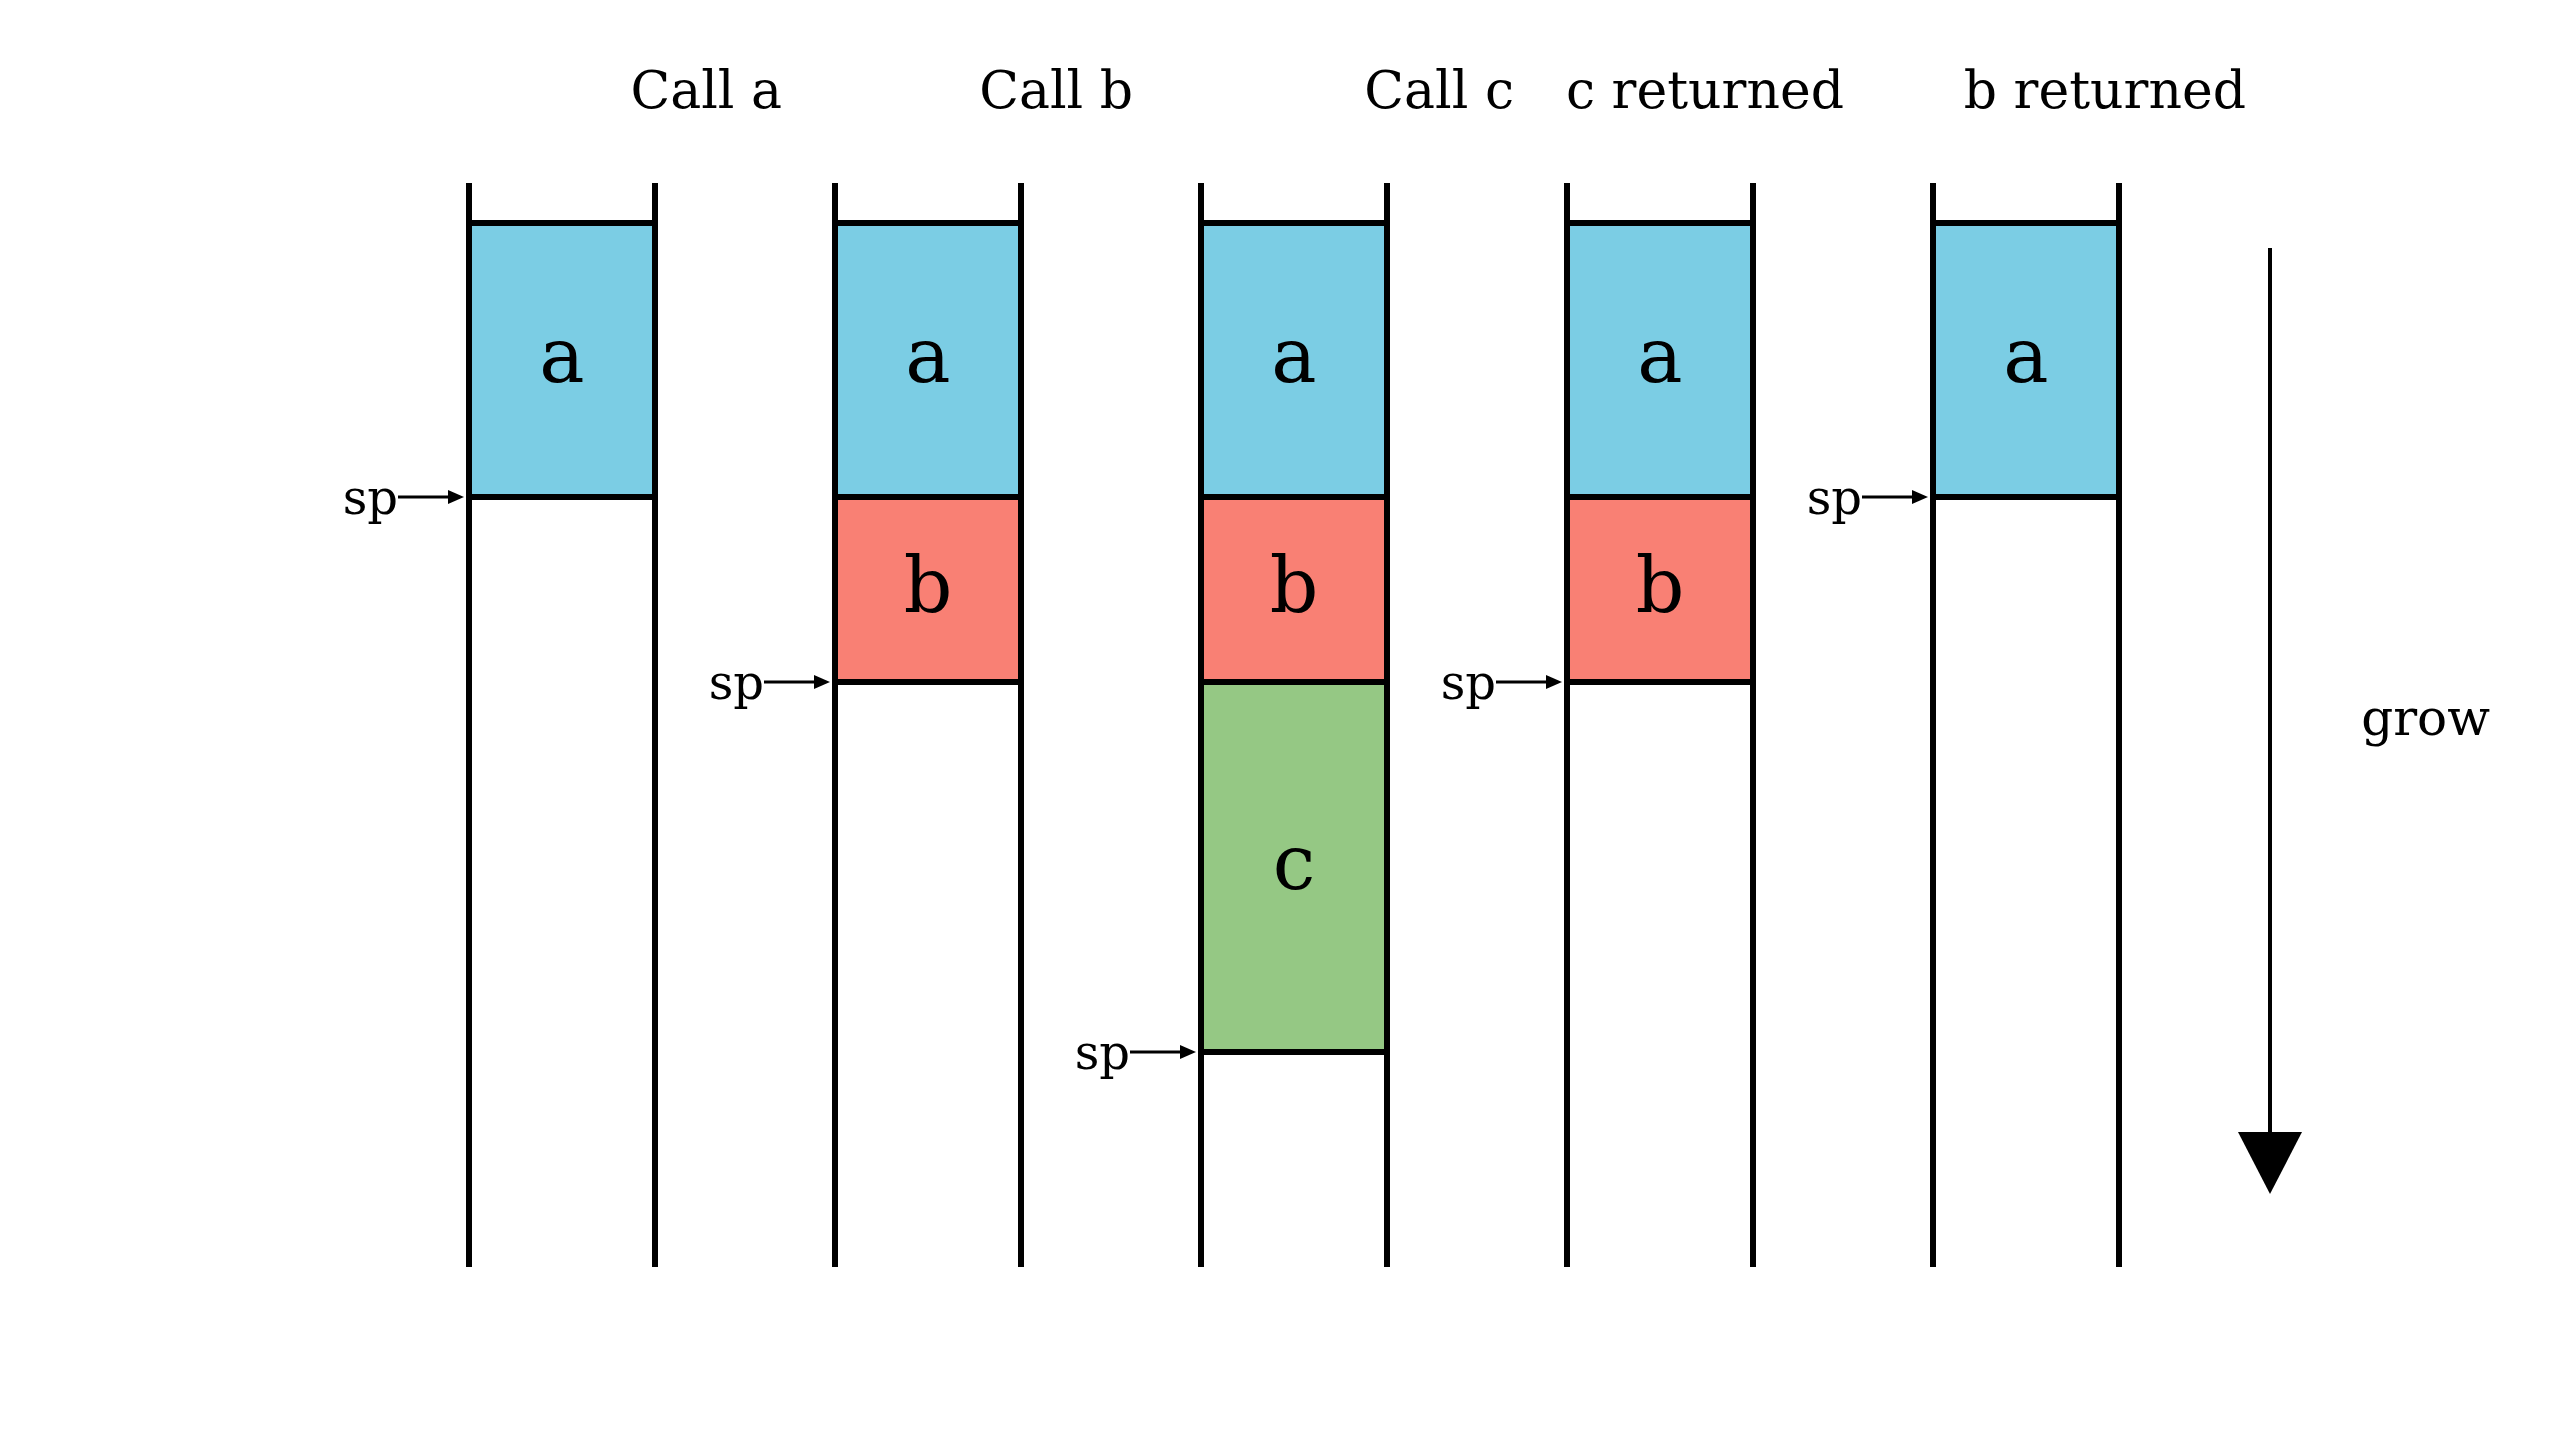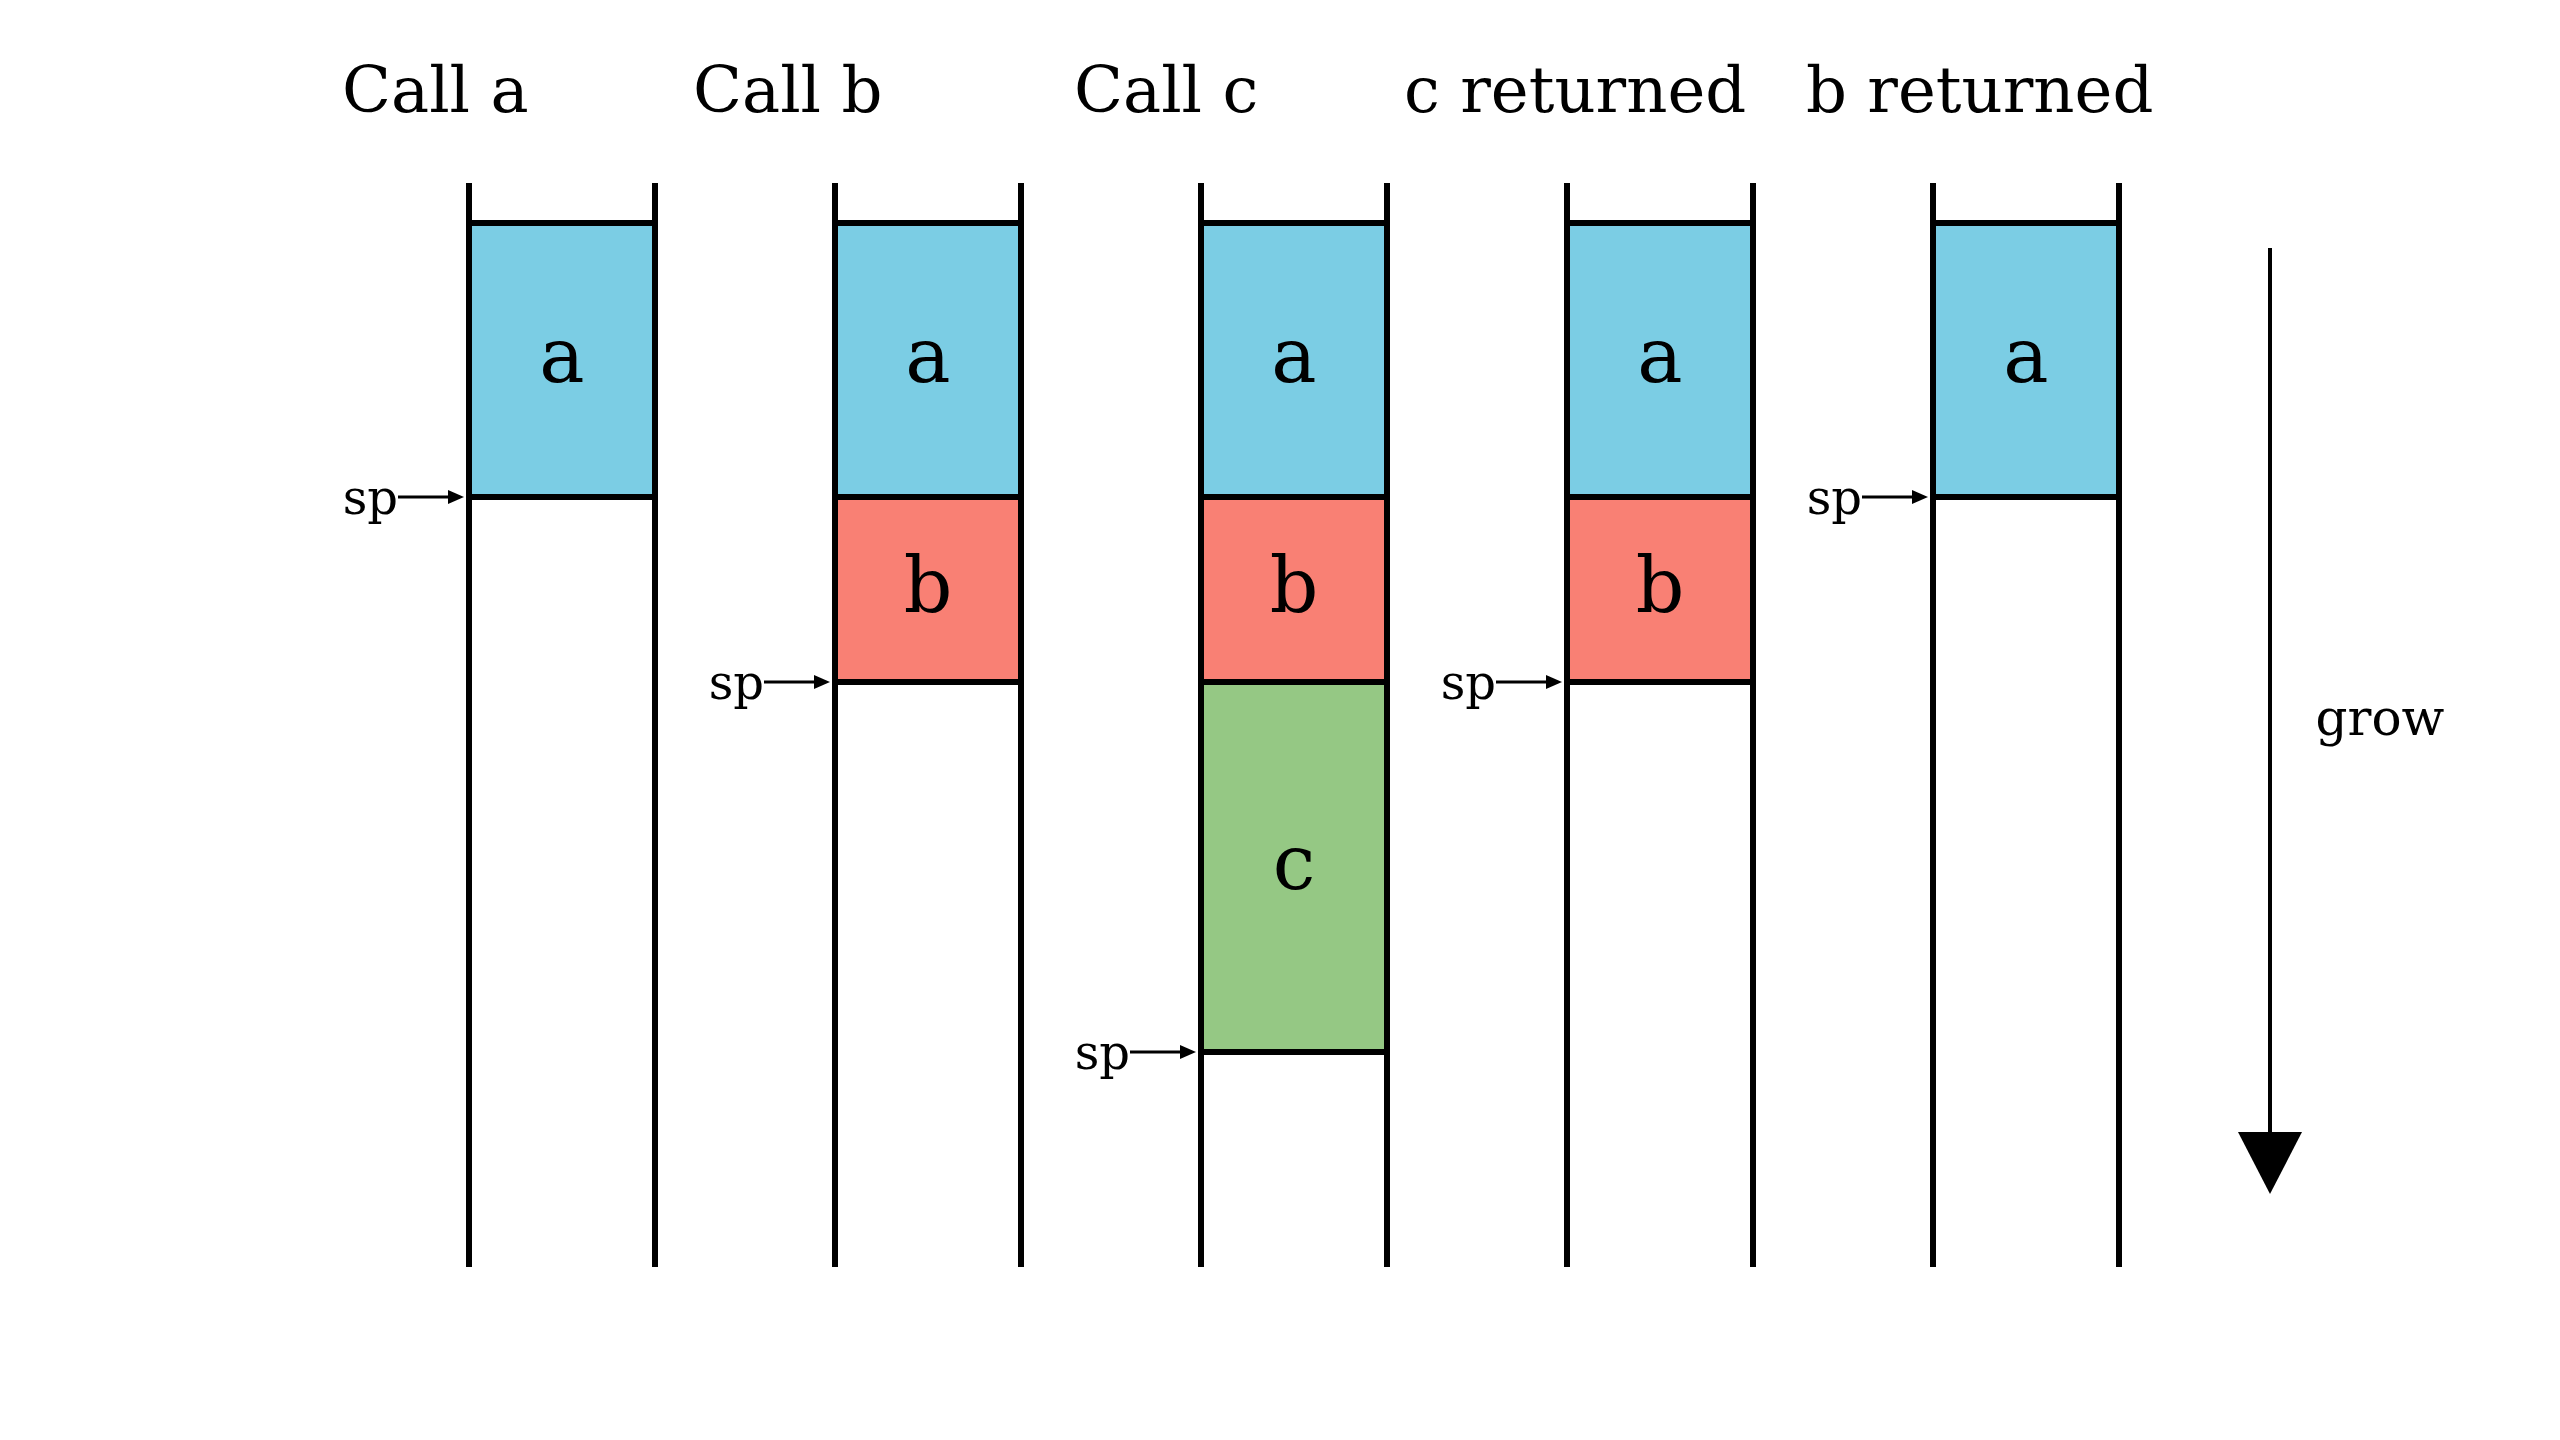--- a/index.html
+++ b/index.html
@@ -14,22 +14,22 @@
     background: #ffffff;
     overflow: hidden;
     font-family: "DejaVu Serif", "Liberation Serif", serif;
     color: #000000;
   }
   .abs { position: absolute; }
 
   .column-title {
     position: absolute;
     height: 64px;
-    text-align: left;
-    font-size: 64px;
+    text-align: right;
+    font-size: 52px;
     line-height: 64px;
     white-space: nowrap;
   }
 
   .channel {
     position: absolute;
     box-sizing: border-box;
     border-left: 6px solid #000;
     border-right: 6px solid #000;
   }
@@ -177,15 +177,15 @@
         </div>
       </div>
     </div>
 
 
   <svg class="abs" style="left:2232px; top:246px;" width="76" height="950" viewBox="0 0 76 950">
     <line x1="38" y1="2" x2="38" y2="888" stroke="#000" stroke-width="4"></line>
     <polygon points="6,886 70,886 38,948" fill="#000"></polygon>
   </svg>
 
-  <div class="grow-label" style="left:2270px; top:688px;">grow</div>
+  <div class="grow-label" style="left:2270px; top:688px;text-align:right;">grow</div>
 
 </div>
 
 </body></html>

